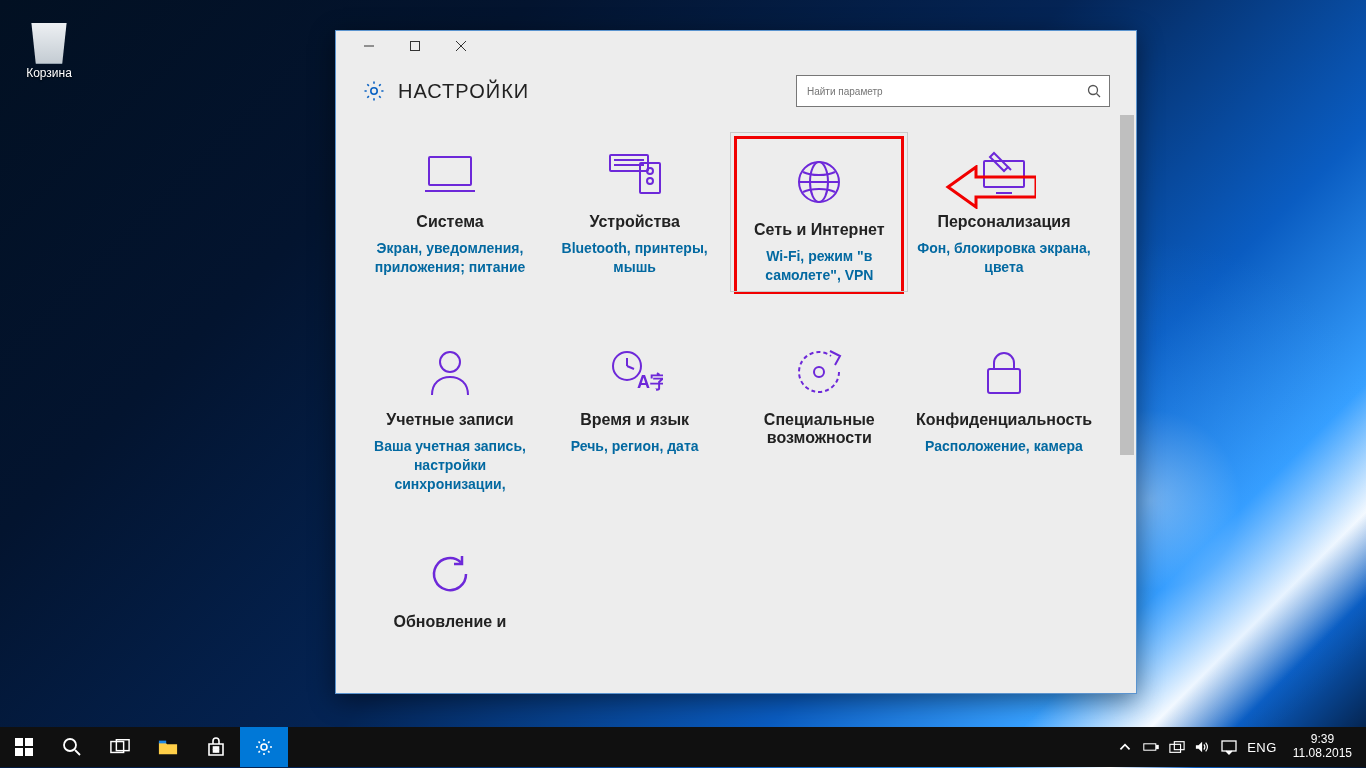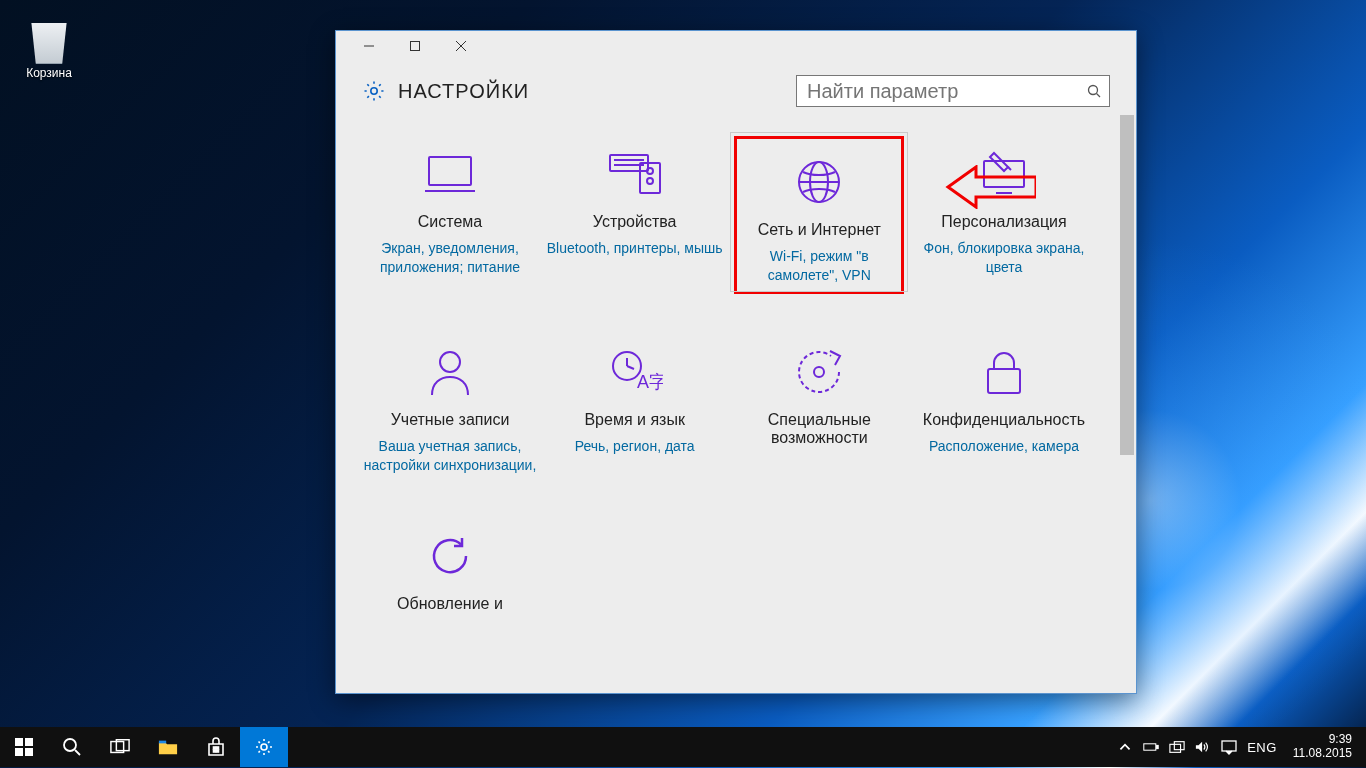--- a/index.html
+++ b/index.html
@@ -30,50 +30,50 @@
   .titlebar { height:30px; display:flex; align-items:center; font-size:12px; color:#333; padding-left:10px; }
   .titlebar .caption { flex:1; }
   .titlebar .tbbtn { width:46px; height:30px; display:flex; align-items:center; justify-content:center; color:#333; }
   .titlebar svg { width:12px; height:12px; }
 
   .header { display:flex; align-items:center; padding:14px 26px 8px; }
   .header .gear { color:#0a62c3; margin-right:12px; }
   .header .title { font-size:20px; letter-spacing:1px; color:#222; }
   .header .spacer { flex:1; }
   .searchbox { width:296px; height:30px; border:1px solid #777; background:#fff; display:flex; align-items:center; padding:0 8px; color:#777; font-size:14px; }
-  .searchbox input { flex:1; border:none; outline:none; background:transparent; font-size:20px; }
+  .searchbox input { flex:1; border:none; outline:none; background:transparent; font-size:10px; }
   .searchbox .sicon { color:#555; }
 
   .content-wrap { flex:1; display:flex; }
   .content { flex:1; padding:24px 26px 0; overflow:hidden; }
   .scrollbar { width:18px; background:#ededed; position:relative; }
   .scrollbar .thumb { position:absolute; top:0; left:2px; width:14px; height:340px; background:#bfbfbf; }
 
   .grid { display:flex; flex-wrap:wrap; justify-content:space-between; }
-  .tile { width:176px; text-align:center; margin-bottom:46px; cursor:pointer; }
+  .tile { width:176px; text-align:center; margin-bottom:46px; cursor:pointer;font-weight:bold; }
   .tile .icon-slot { height:70px; display:flex; align-items:center; justify-content:center; color:#6d28d9; }
   .tile .tile-title { font-size:16px; color:#222; margin-top:4px; }
   .tile .tile-sub { font-size:14px; color:#0369a1; margin-top:8px; line-height:1.35; }
 
   
   .tile.hl { outline:1px solid #c9c9c9; padding-top:6px; margin-top:-6px; }
   .tile.hl .inner-red { outline:3px solid #f10000; padding:8px 12px 6px; margin:0 6px; }
 
   
   .arrow-annot { position:absolute; left:944px; top:165px; width:92px; height:44px; pointer-events:none; }
 
   
   .taskbar { position:absolute; left:0; right:0; bottom:1px; height:40px; background:#101010; display:flex; align-items:stretch; color:#fff; }
   .taskbar .tbtn { width:48px; display:flex; align-items:center; justify-content:center; }
   .taskbar .tbtn svg { width:20px; height:20px; }
   .taskbar .tbtn.active { background:#0078d7; }
   .taskbar .fill { flex:1; }
   .tray { display:flex; align-items:center; gap:10px; padding:0 8px; font-size:12px; }
   .tray .lang { font-size:13px; letter-spacing:0.5px; }
-  .tray .clock { text-align:right; line-height:1.15; font-size:12px; padding:0 6px; }
+  .tray .clock { text-align:center; line-height:1.15; font-size:12px; padding:0 6px; }
   .tray svg { width:16px; height:16px; }
 
   svg { display:block; }
 </style>
 </head>
 <body>
 
 <div class="desktop">
 
   <div class="desktop-icon">

